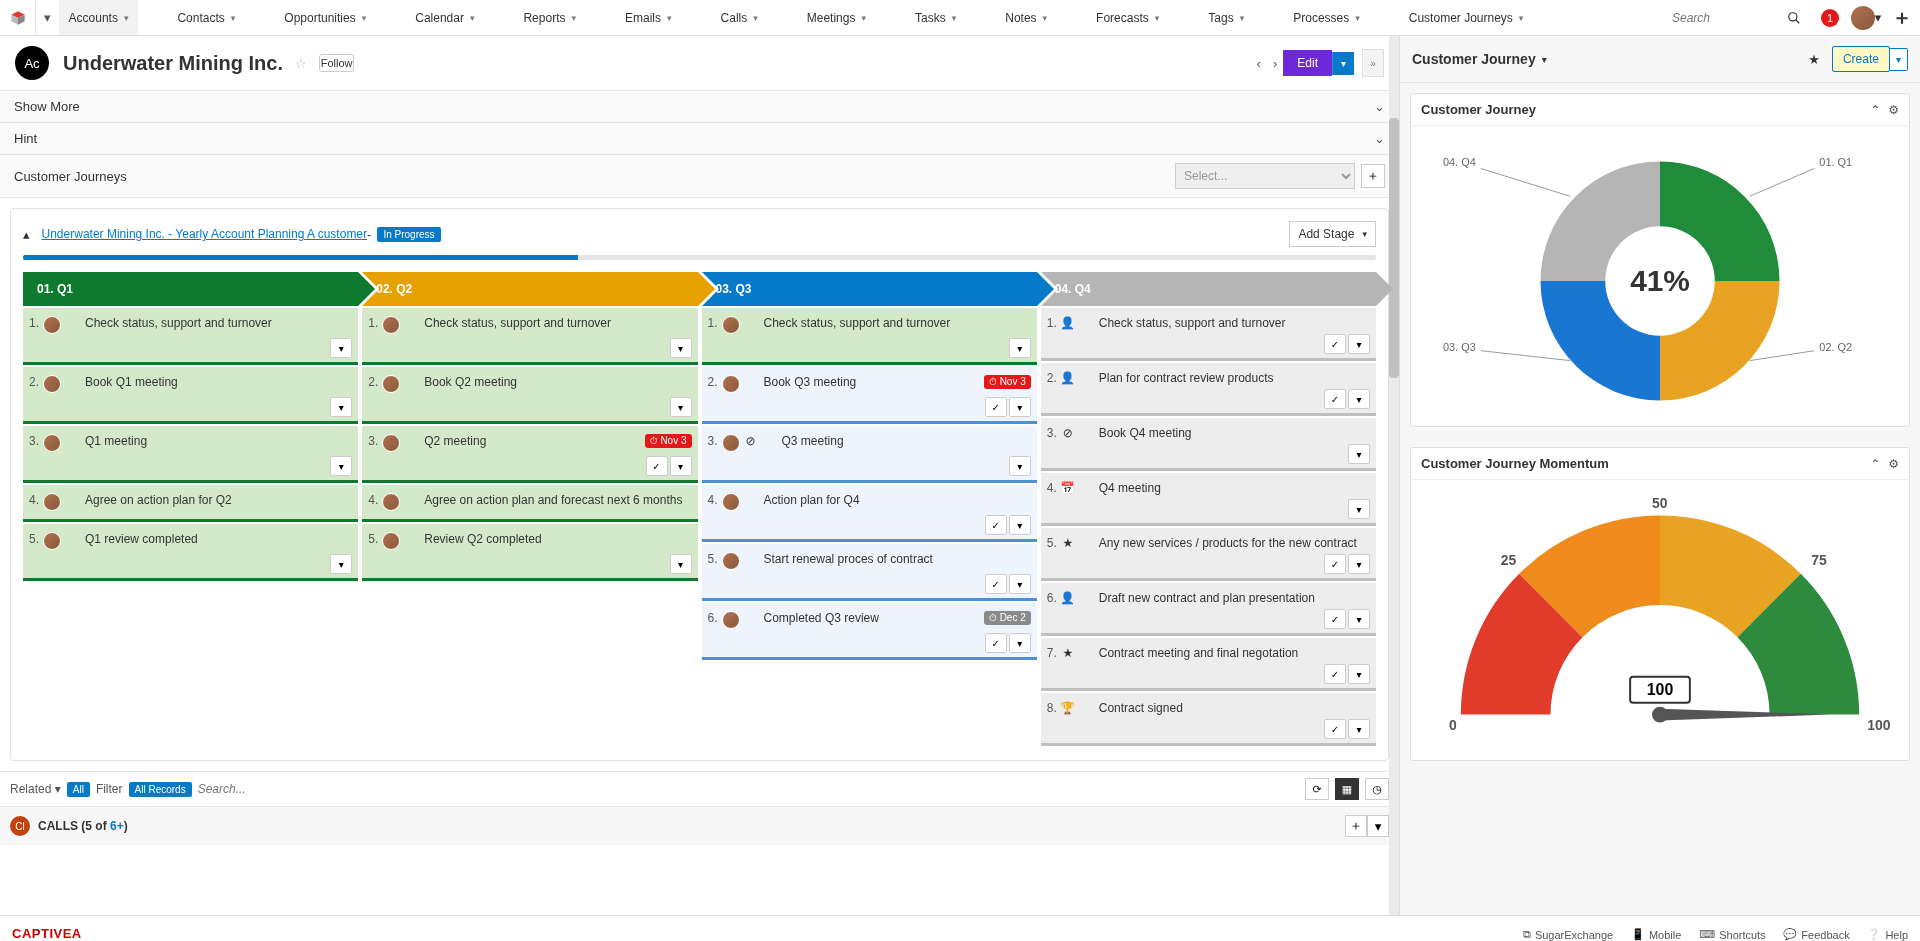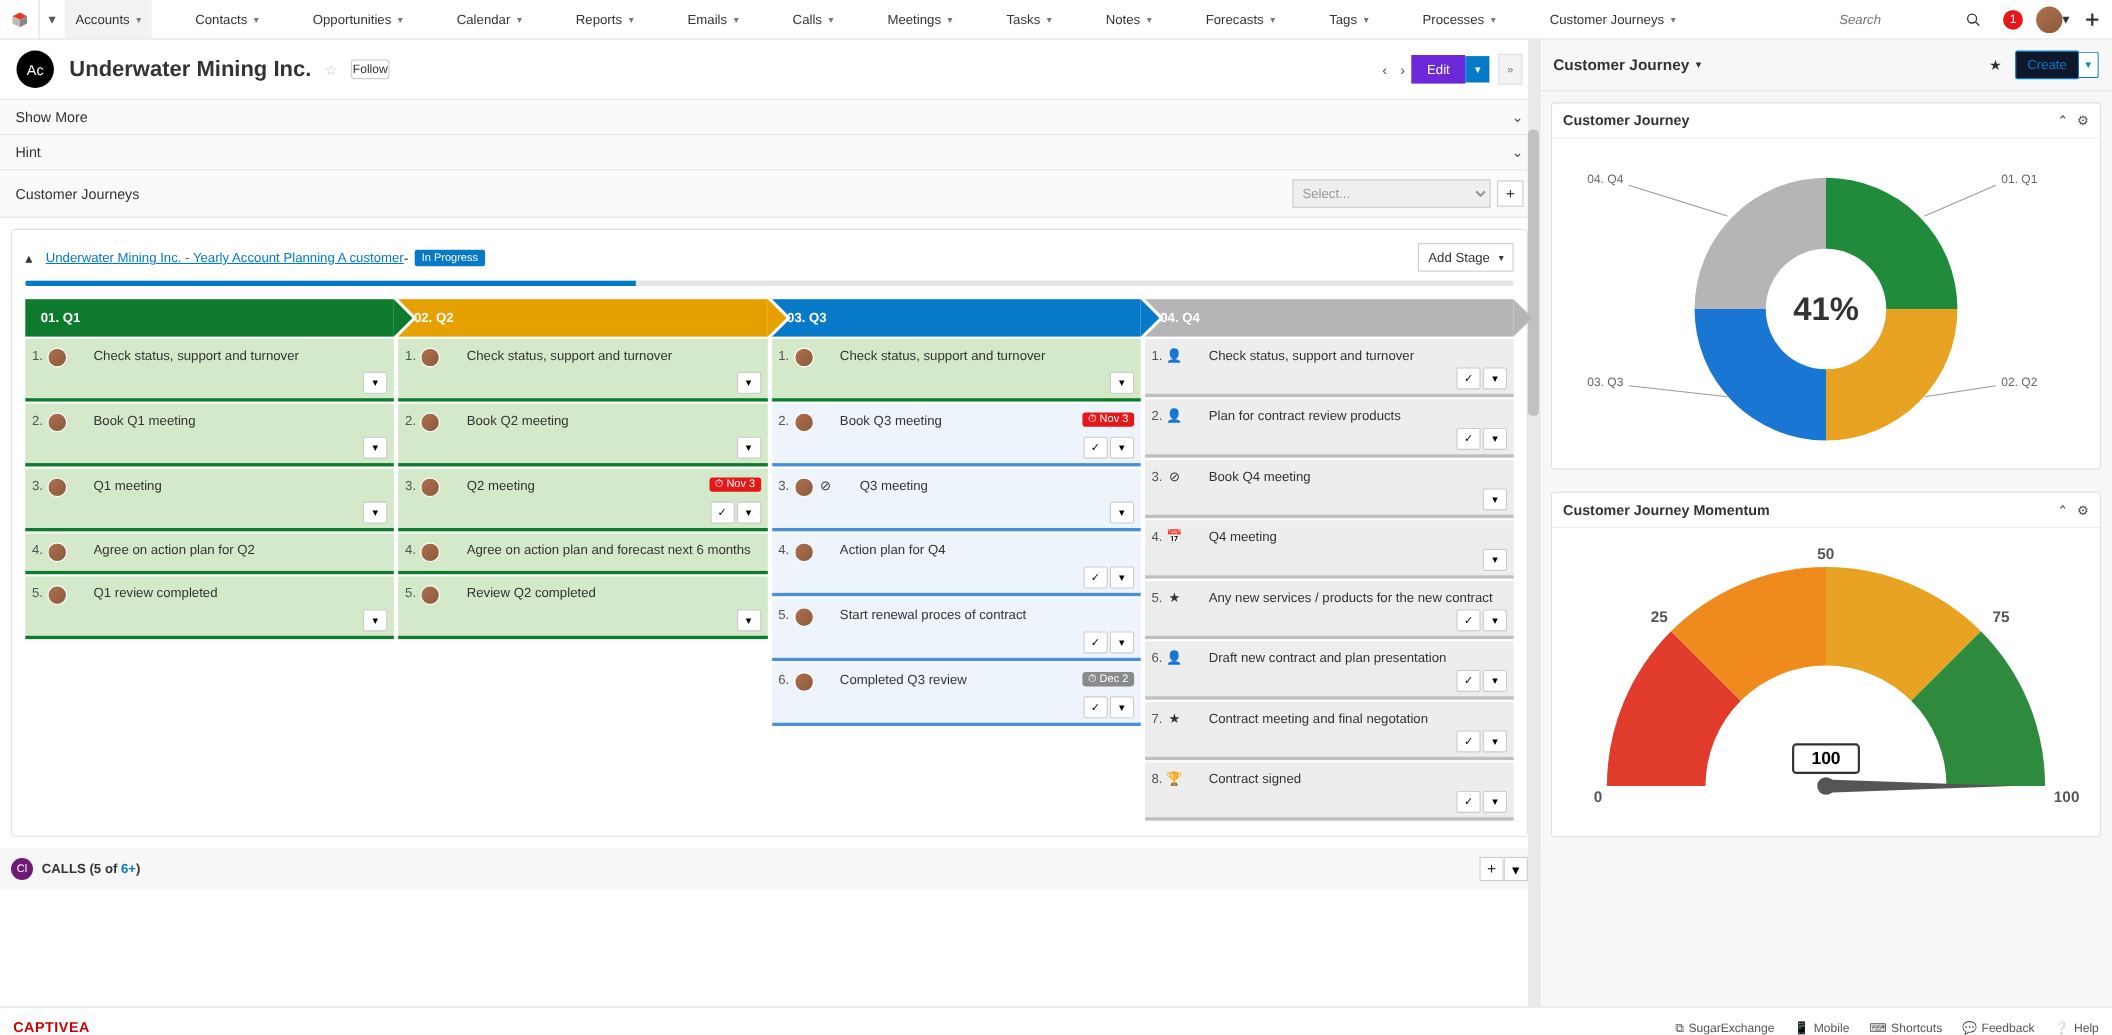--- a/index.html
+++ b/index.html
@@ -83,33 +83,33 @@
 .s-grey .task{background:#ededed;border-bottom-color:#bfbfbf;}
 
 .related-bar{display:flex;align-items:center;padding:6px 10px;border-top:1px solid #e5e5e5;border-bottom:1px solid #e5e5e5;gap:6px;margin-top:4px;}
 .related-bar .lbl{font-size:12px;color:#555;}
 .related-bar .pill{background:#0679c8;color:#fff;border-radius:2px;font-size:10px;padding:2px 6px;}
 .related-bar input{border:none;outline:none;flex:1;font-size:12px;font-style:italic;color:#999;}
 .related-bar .ib{border:1px solid #ccc;background:#fff;width:24px;height:22px;cursor:pointer;font-size:11px;}
 .related-bar .ib.dark{background:#333;color:#fff;border-color:#333;}
 
 .calls-row{display:flex;align-items:center;padding:8px 10px;background:#f7f7f7;}
-.calls-row .cbadge{width:20px;height:20px;border-radius:50%;background:#701a75;color:#fff;font-size:10px;display:flex;align-items:center;justify-content:center;margin-right:8px;}
+.calls-row .cbadge{width:20px;height:20px;border-radius:50%;background:#c2410c;color:#fff;font-size:10px;display:flex;align-items:center;justify-content:center;margin-right:8px;}
 .calls-row strong{font-size:12px;}
 .calls-row .more{color:#0679c8;}
 .calls-row .flex1{flex:1;}
 .calls-row .ib{border:1px solid #ccc;background:#fff;width:22px;height:22px;cursor:pointer;}
 
 
 .side-hdr{display:flex;align-items:center;padding:10px 12px;border-bottom:1px solid #e5e5e5;background:#f7f7f7;}
 .side-hdr h3{font-size:14px;font-weight:600;}
 .side-hdr .caret{margin-left:6px;font-size:10px;}
 .side-hdr .flex1{flex:1;}
 .side-hdr .star{color:#333;margin-right:12px;cursor:pointer;}
-.side-hdr .create{border:1px solid #0679c8;color:#0679c8;background:#0f172a;padding:5px 10px;border-radius:2px;font-size:12px;cursor:pointer;}
+.side-hdr .create{border:1px solid #0679c8;color:#0679c8;background:#fef9c3;padding:5px 10px;border-radius:2px;font-size:12px;cursor:pointer;}
 .side-hdr .create-drop{border:1px solid #0679c8;border-left:none;color:#0679c8;background:#fff;padding:5px 6px;border-radius:0 2px 2px 0;font-size:10px;cursor:pointer;}
 
 .dashlet{margin:10px;border:1px solid #e0e0e0;border-radius:3px;background:#fff;}
 .dashlet-hdr{display:flex;align-items:center;padding:8px 10px;border-bottom:1px solid #eee;}
 .dashlet-hdr h4{font-size:13px;font-weight:600;flex:1;}
 .dashlet-hdr .ic{cursor:pointer;color:#555;margin-left:8px;font-size:12px;}
 .dashlet-body{padding:10px;display:flex;align-items:center;justify-content:center;}
 
 .footer{height:26px;border-top:1px solid #ddd;display:flex;align-items:flex-end;padding:0 12px;font-size:11px;color:#555;}
 .footer .capt{color:#c00;font-weight:700;font-size:13px;letter-spacing:0.5px;}
@@ -515,20 +515,30 @@
               </div>
               <div class="ctrls">
                 <button>✓</button>
                 <button>▾</button>
               </div>
             </div>
           </div>
         </div>
     </div>
 
+    <div class="related-bar">
+      <span class="lbl"><span>Related</span> <span>▾</span></span>
+      <span class="pill">All</span>
+      <span class="lbl">Filter</span>
+      <span class="pill">All Records</span>
+      <input type="text" placeholder="Search..." style="">
+      <button class="ib">⟳</button>
+      <button class="ib dark">▦</button>
+      <button class="ib">◷</button>
+    </div>
 
     <div class="calls-row">
       <div class="cbadge">Cl</div>
       <strong><span>CALLS</span> <span>(5 of </span><span class="more">6+</span><span>)</span></strong>
       <div class="flex1"></div>
       <button class="ib">＋</button>
       <button class="ib">▾</button>
     </div>
     <div class="main-scroll-pad"></div>
     <div class="main-scroll-thumb"></div>

